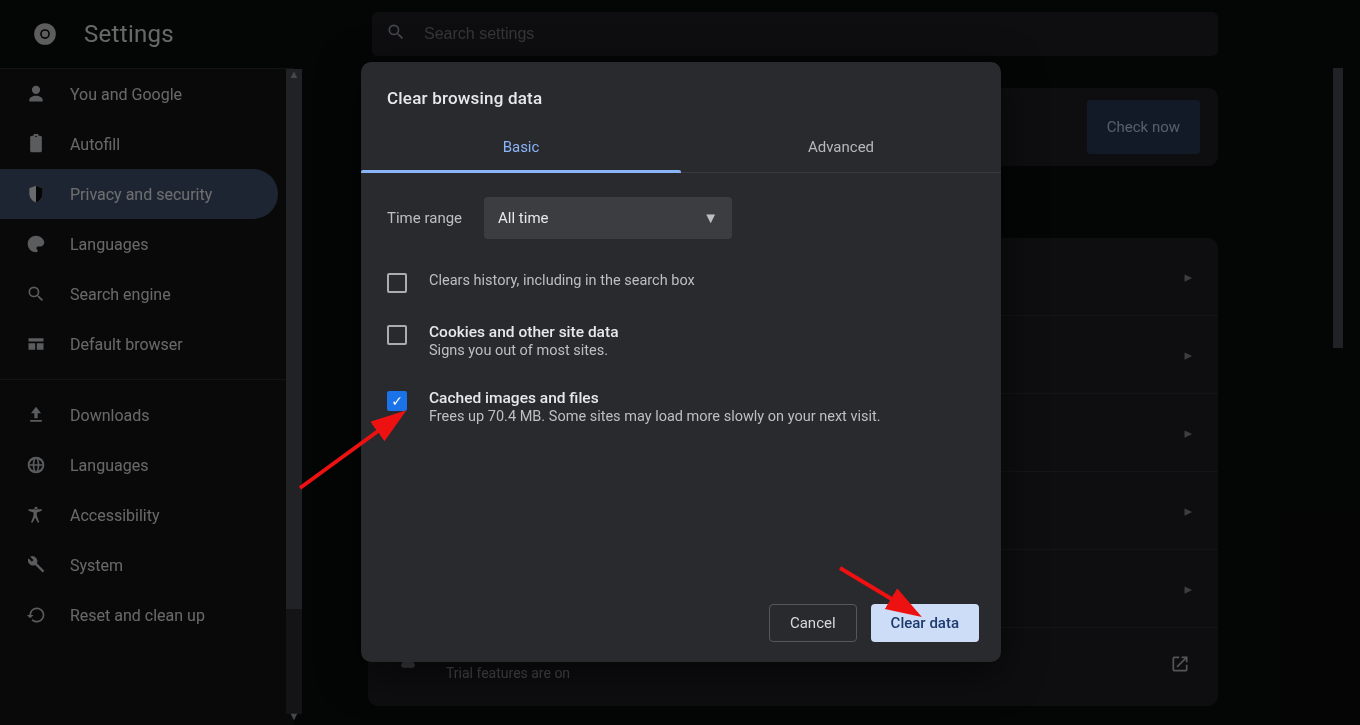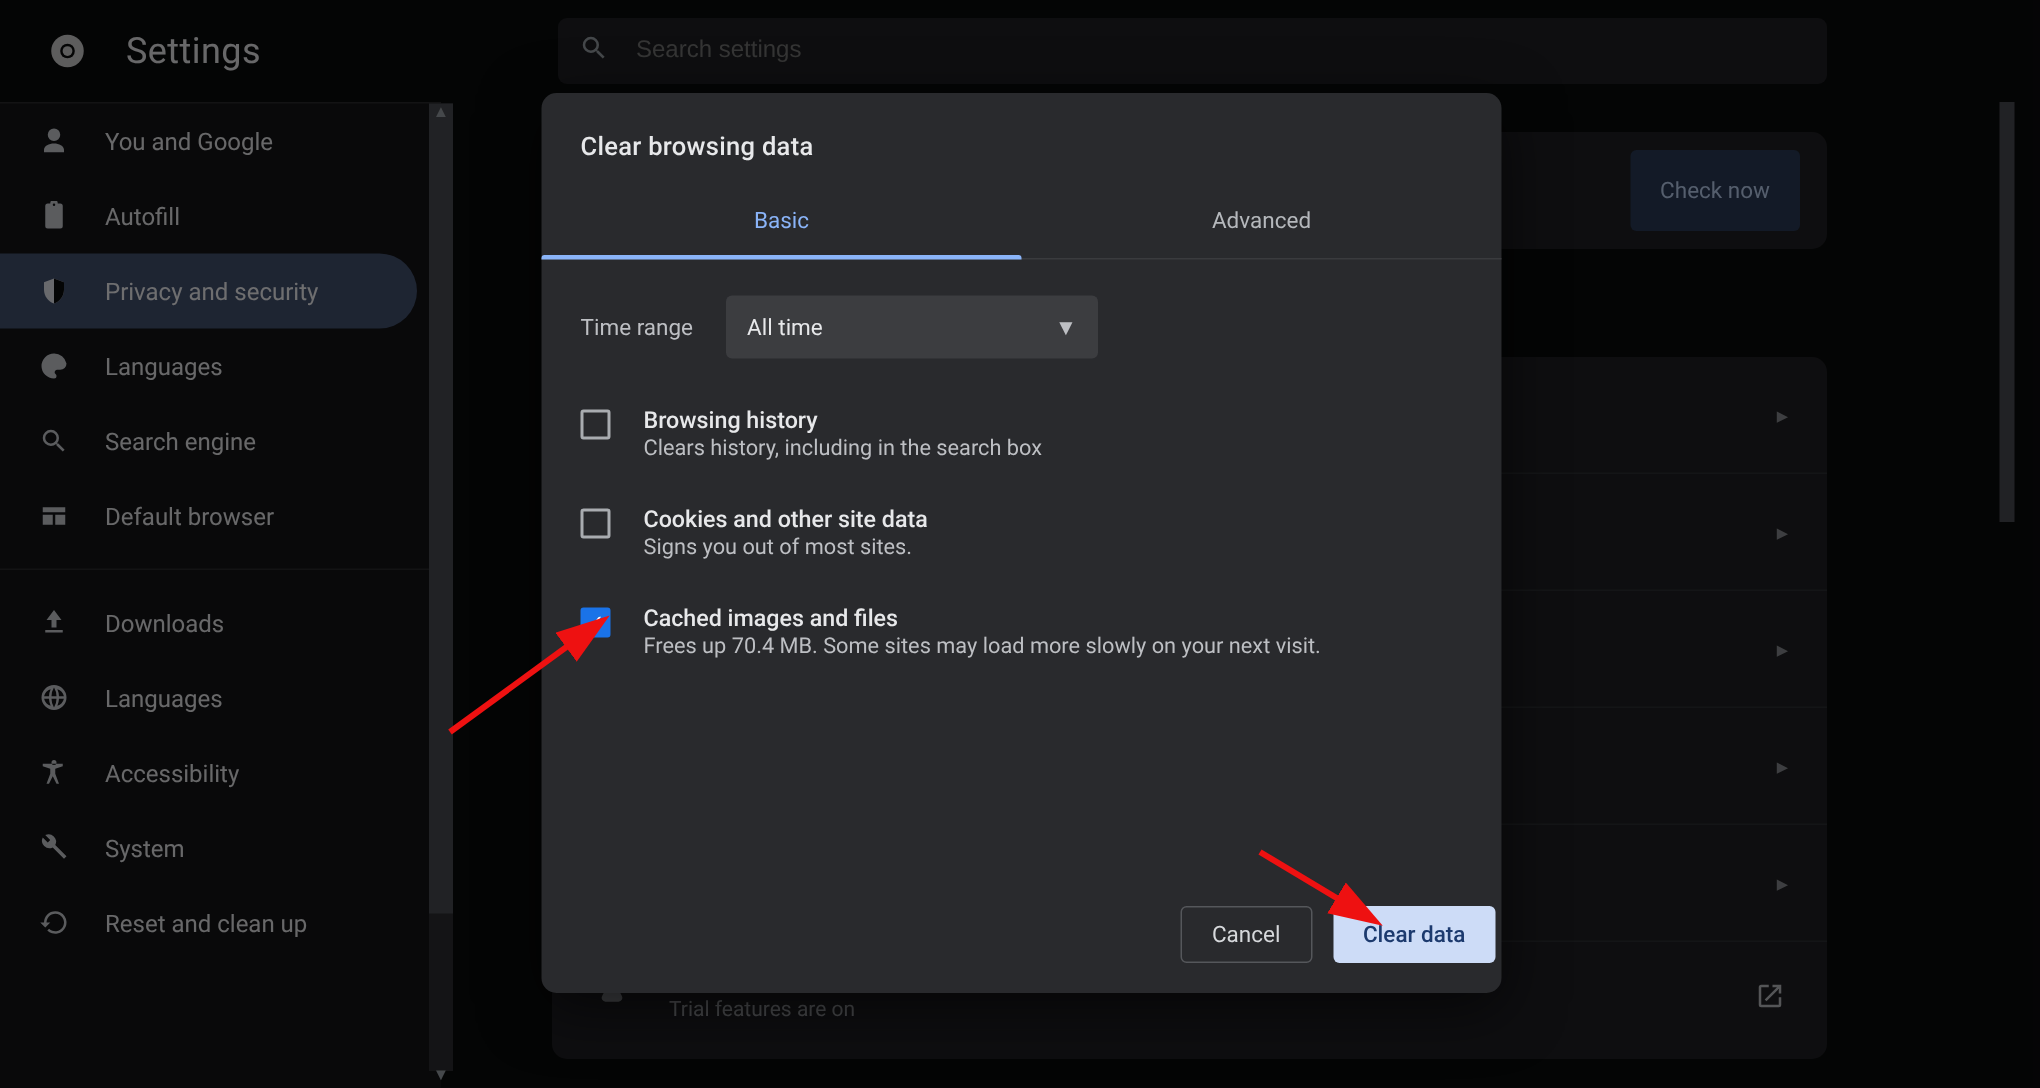--- a/index.html
+++ b/index.html
@@ -58,21 +58,21 @@
 .select { background:#3c3d40; height:42px; width:248px; border-radius:4px; display:flex; align-items:center; justify-content:space-between; padding:0 14px; color:#e7e8ea; font-size:15px; }
 .select .arrow { color:#bdbfc3; }
 
 .opts { padding:10px 26px; }
 .opt { display:flex; align-items:flex-start; padding:14px 0 16px; }
 .checkbox { width:20px; height:20px; border:2px solid #a9acb0; border-radius:2px; margin-top:2px; margin-right:22px; flex-shrink:0; display:flex; align-items:center; justify-content:center; }
 .checkbox.checked { background:#1a73e8; border-color:#1a73e8; color:#fff; font-size:14px; }
 .opt .title { font-size:15.5px; color:#e7e8ea; font-weight:500; }
 .opt .desc { font-size:14.5px; color:#bdbfc3; margin-top:1px; }
 
-.buttons { position:absolute; bottom:20px; right:4px; display:flex; gap:14px;text-align:center; }
+.buttons { position:absolute; bottom:20px; right:22px; display:flex; gap:14px;text-align:center; }
 .btn { height:38px; padding:0 20px; border-radius:4px; font-size:15px; display:flex; align-items:center; cursor:pointer; }
 .btn-cancel { border:1px solid #55575b; color:#d6d8db; }
 .btn-primary { background:#cddcf7; color:#1c3a6e; font-weight:500; }
 
 
 .arrow-svg { position:absolute; z-index:20; pointer-events:none; }
 
 
 .svg-i { width:20px; height:20px; fill:currentColor; }
 </style>
@@ -254,21 +254,20 @@
     <div class="time-label">Time range</div>
     <div class="select">
       <span>All time</span>
       <span class="arrow">▼</span>
     </div>
   </div>
   <div class="opts" id="opts">
       <div class="opt">
         <div class="checkbox"></div>
         <div>
-          <div class="title">Browsing history</div>
           <div class="desc">Clears history, including in the search box</div>
         </div>
       </div>
       <div class="opt">
         <div class="checkbox"></div>
         <div>
           <div class="title">Cookies and other site data</div>
           <div class="desc">Signs you out of most sites.</div>
         </div>
       </div>

